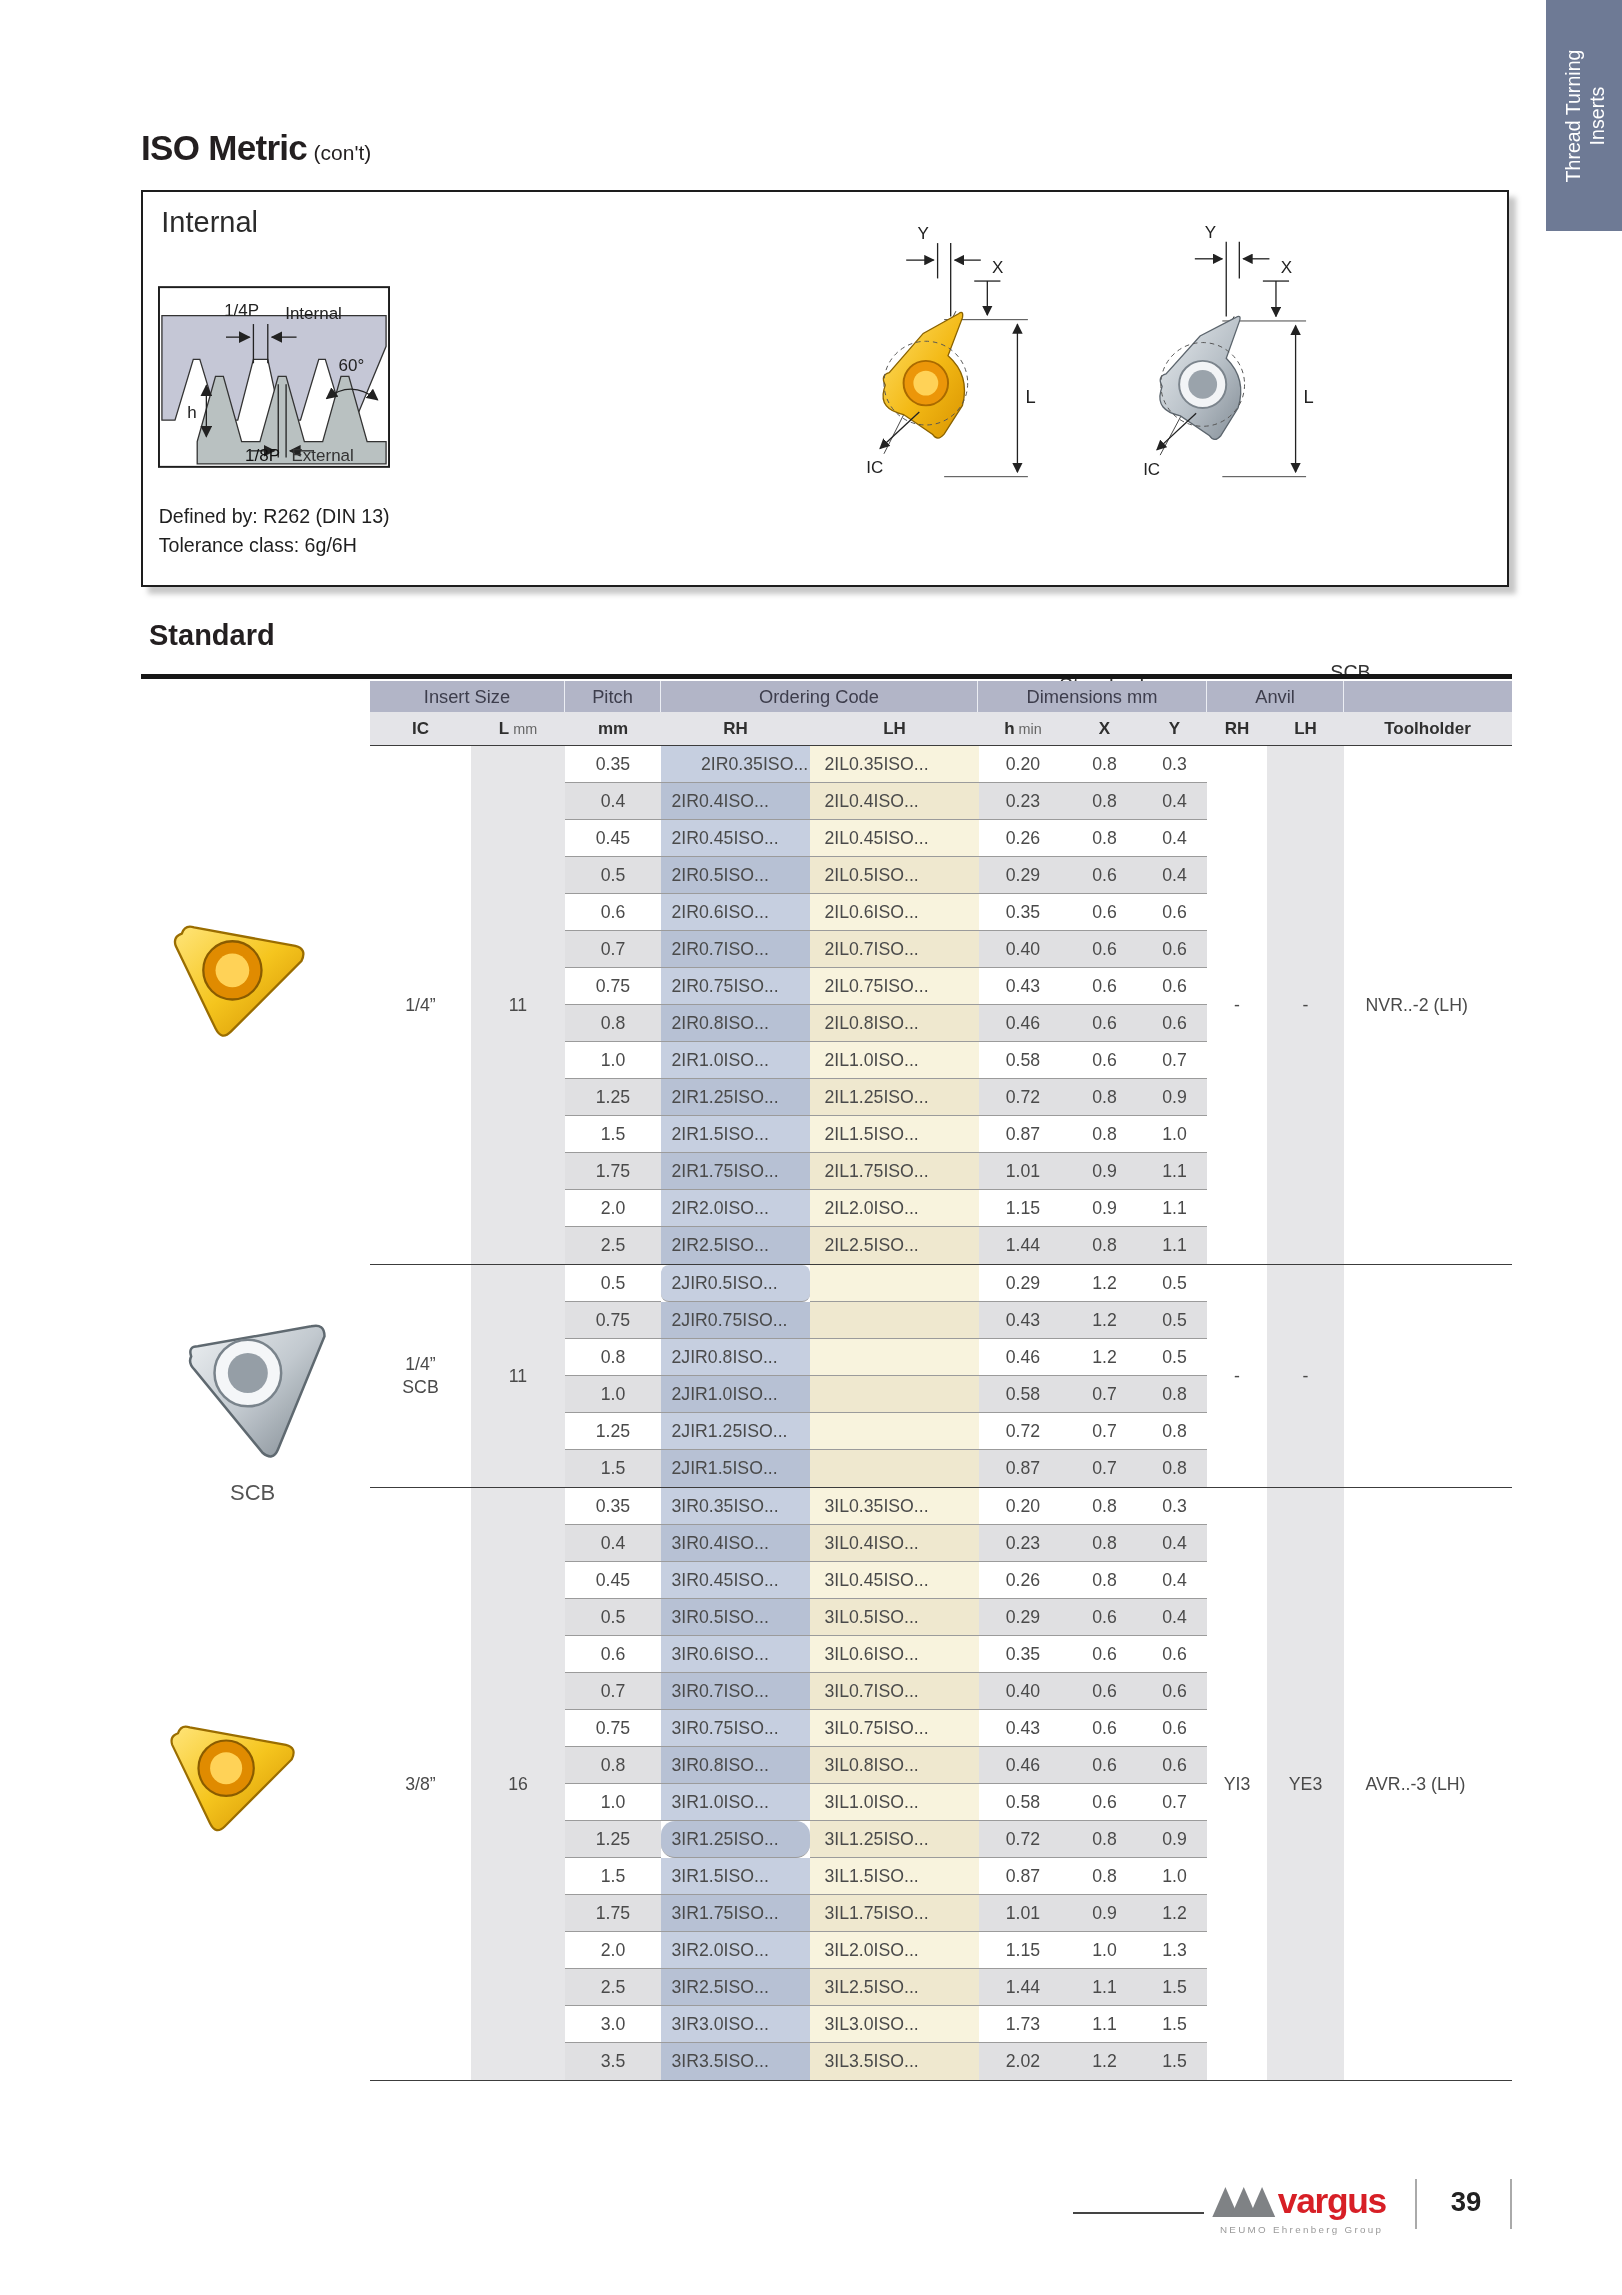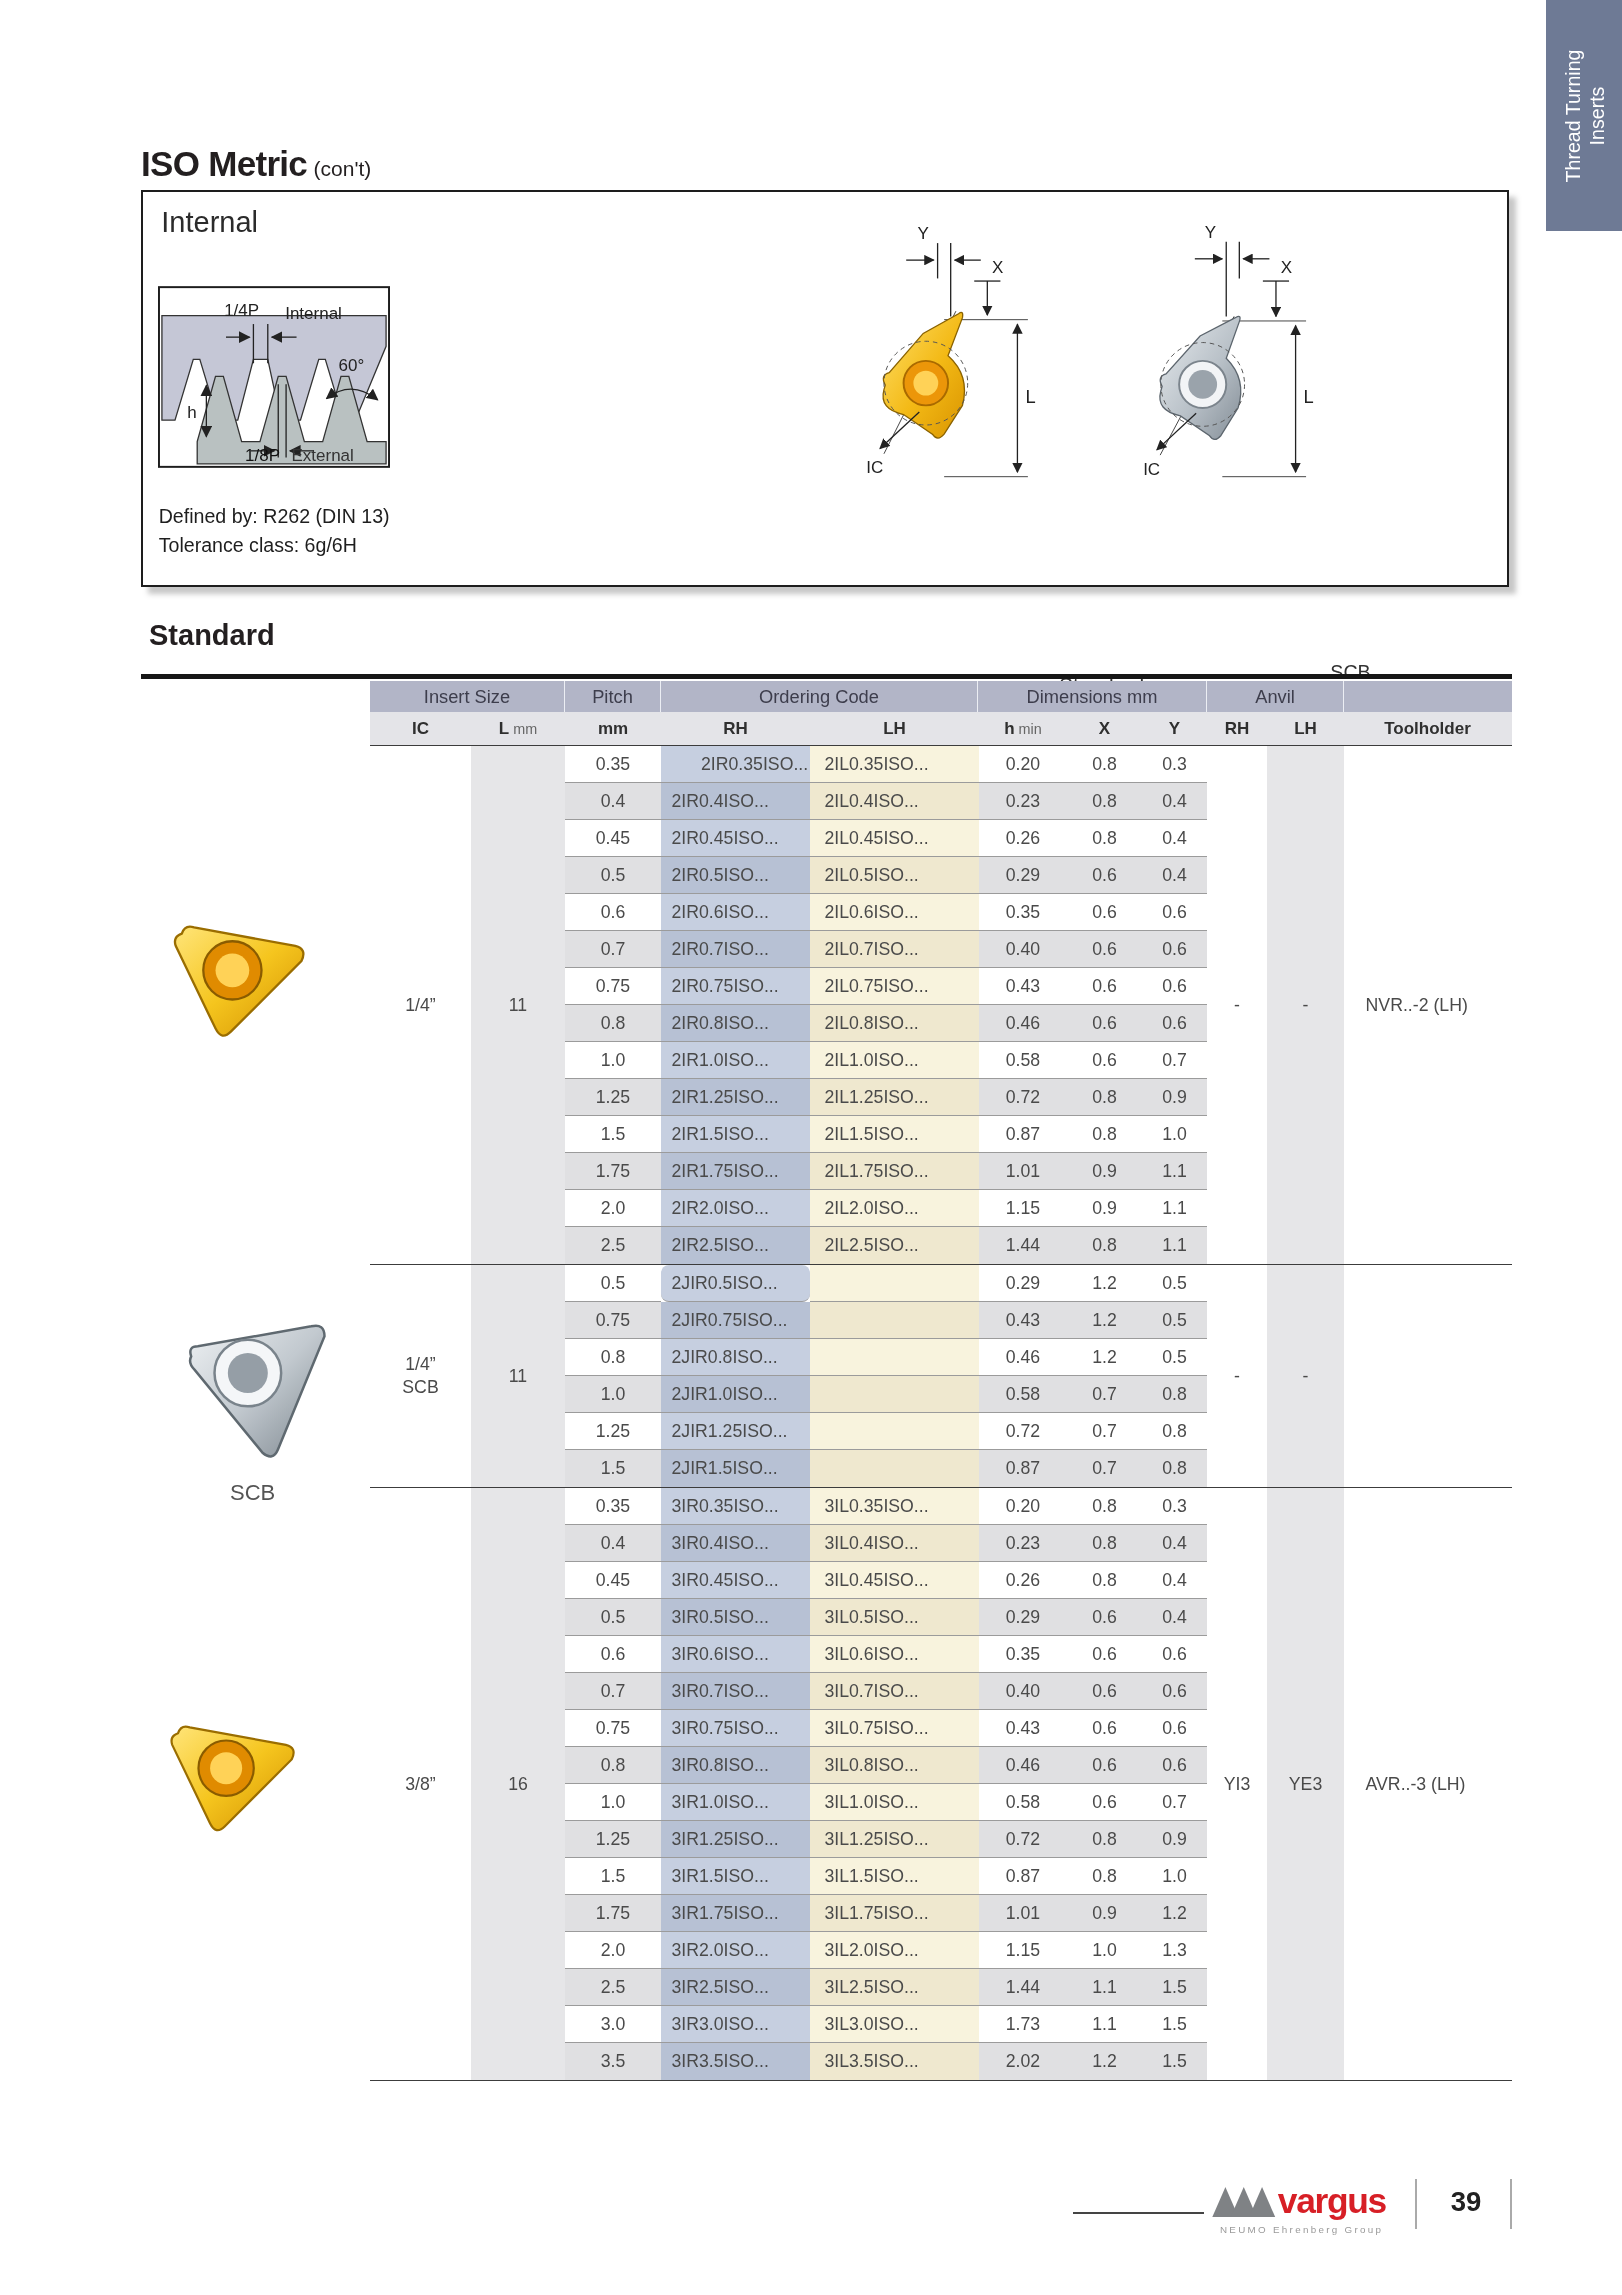--- a/index.html
+++ b/index.html
@@ -7,21 +7,21 @@
        font-family:"Liberation Sans", sans-serif;overflow:hidden;color:#333;}
   .abs{position:absolute;}
 
   
   .side-tab{left:1546px;top:0;width:77px;height:231px;background:#6e7a95;}
   .side-tab-inner{position:absolute;top:50%;left:50%;width:231px;
     transform:translate(-50%,-50%) rotate(-90deg);text-align:center;
     color:#ffffff;font-size:19.6px;line-height:1.25;}
 
   
-  .page-title{left:141px;top:144px;font-size:35px;font-weight:bold;color:#231f20;letter-spacing:-0.7px;}
+  .page-title{left:141px;top:128px;font-size:35px;font-weight:bold;color:#231f20;letter-spacing:-0.7px;}
   .page-title .suffix{font-size:21px;font-weight:400;letter-spacing:0;margin-left:6.5px;color:#231f20;}
 
   
   .internal-box{left:141px;top:190px;width:1364px;height:393px;background:#fff;
     border:2px solid #1d1d1d;box-shadow:6.5px 6.5px 5.2px rgba(130,130,130,.45);}
   .internal-title{left:18.3px;top:14.4px;font-size:29px;color:#2b2b2b;}
   .profile-svg{left:15px;top:94px;}
   .defined-by{left:15.7px;top:313px;font-size:19.6px;color:#1e1e1e;}
   .tolerance{left:15.7px;top:342px;font-size:19.6px;color:#1e1e1e;}
   .std-caption{left:844px;top:481px;width:229px;text-align:center;font-size:21px;color:#333;}
@@ -411,21 +411,21 @@
         <div class="cell stripe alt rb" style="grid-area: 8 / 6;">0.46</div>
         <div class="cell stripe alt rb" style="grid-area: 8 / 7;">0.6</div>
         <div class="cell stripe alt rb" style="grid-area: 8 / 8;">0.6</div>
         <div class="cell stripe rb" style="grid-area: 9 / 3;">1.0</div>
         <div class="cell code rh rb" style="grid-area: 9 / 4;">3IR1.0ISO...</div>
         <div class="cell code lh rb" style="grid-area: 9 / 5;">3IL1.0ISO...</div>
         <div class="cell stripe rb" style="grid-area: 9 / 6;">0.58</div>
         <div class="cell stripe rb" style="grid-area: 9 / 7;">0.6</div>
         <div class="cell stripe rb" style="grid-area: 9 / 8;">0.7</div>
         <div class="cell stripe alt rb" style="grid-area: 10 / 3;">1.25</div>
-        <div class="cell code rh alt rb" style="grid-area: 10 / 4;">3IR1.25ISO...</div>
+        <div class="cell code rh alt rb" style="grid-area: 10 / 4; border-radius: 14px;">3IR1.25ISO...</div>
         <div class="cell code lh alt rb" style="grid-area: 10 / 5;">3IL1.25ISO...</div>
         <div class="cell stripe alt rb" style="grid-area: 10 / 6;">0.72</div>
         <div class="cell stripe alt rb" style="grid-area: 10 / 7;">0.8</div>
         <div class="cell stripe alt rb" style="grid-area: 10 / 8;">0.9</div>
         <div class="cell stripe rb" style="grid-area: 11 / 3;">1.5</div>
         <div class="cell code rh rb" style="grid-area: 11 / 4;">3IR1.5ISO...</div>
         <div class="cell code lh rb" style="grid-area: 11 / 5;">3IL1.5ISO...</div>
         <div class="cell stripe rb" style="grid-area: 11 / 6;">0.87</div>
         <div class="cell stripe rb" style="grid-area: 11 / 7;">0.8</div>
         <div class="cell stripe rb" style="grid-area: 11 / 8;">1.0</div>

